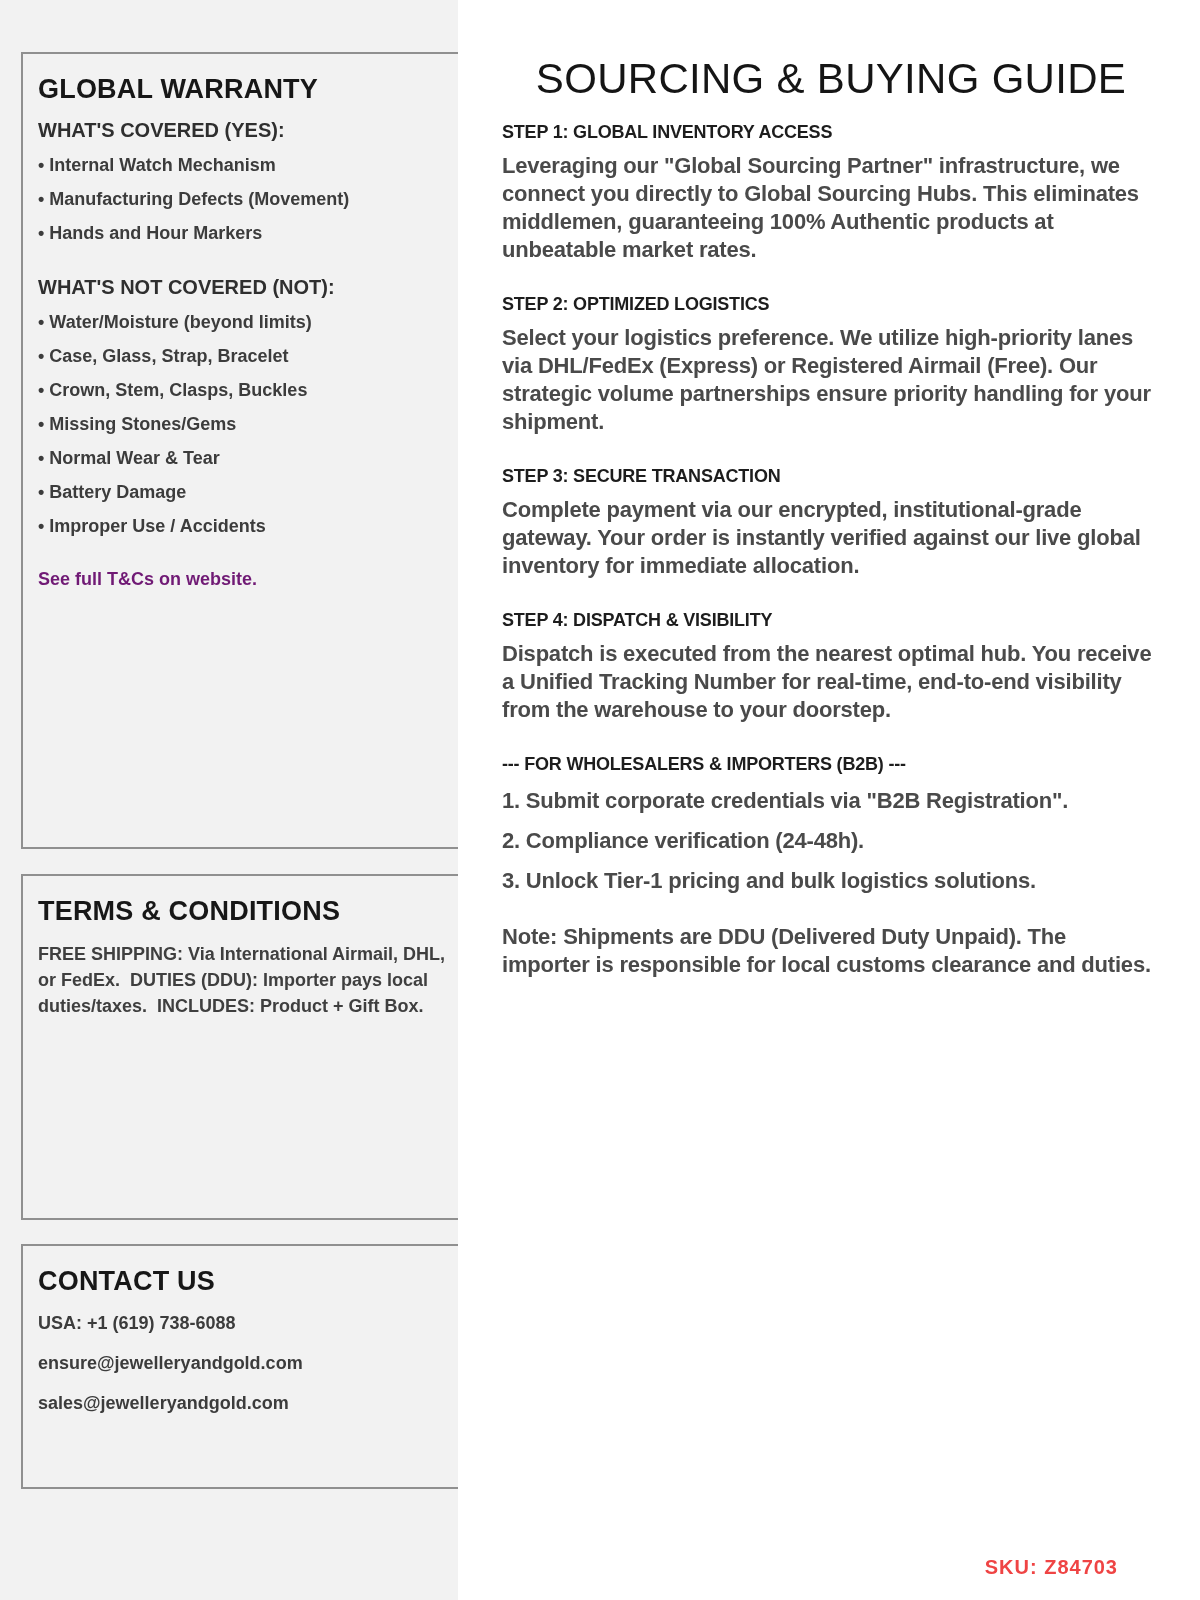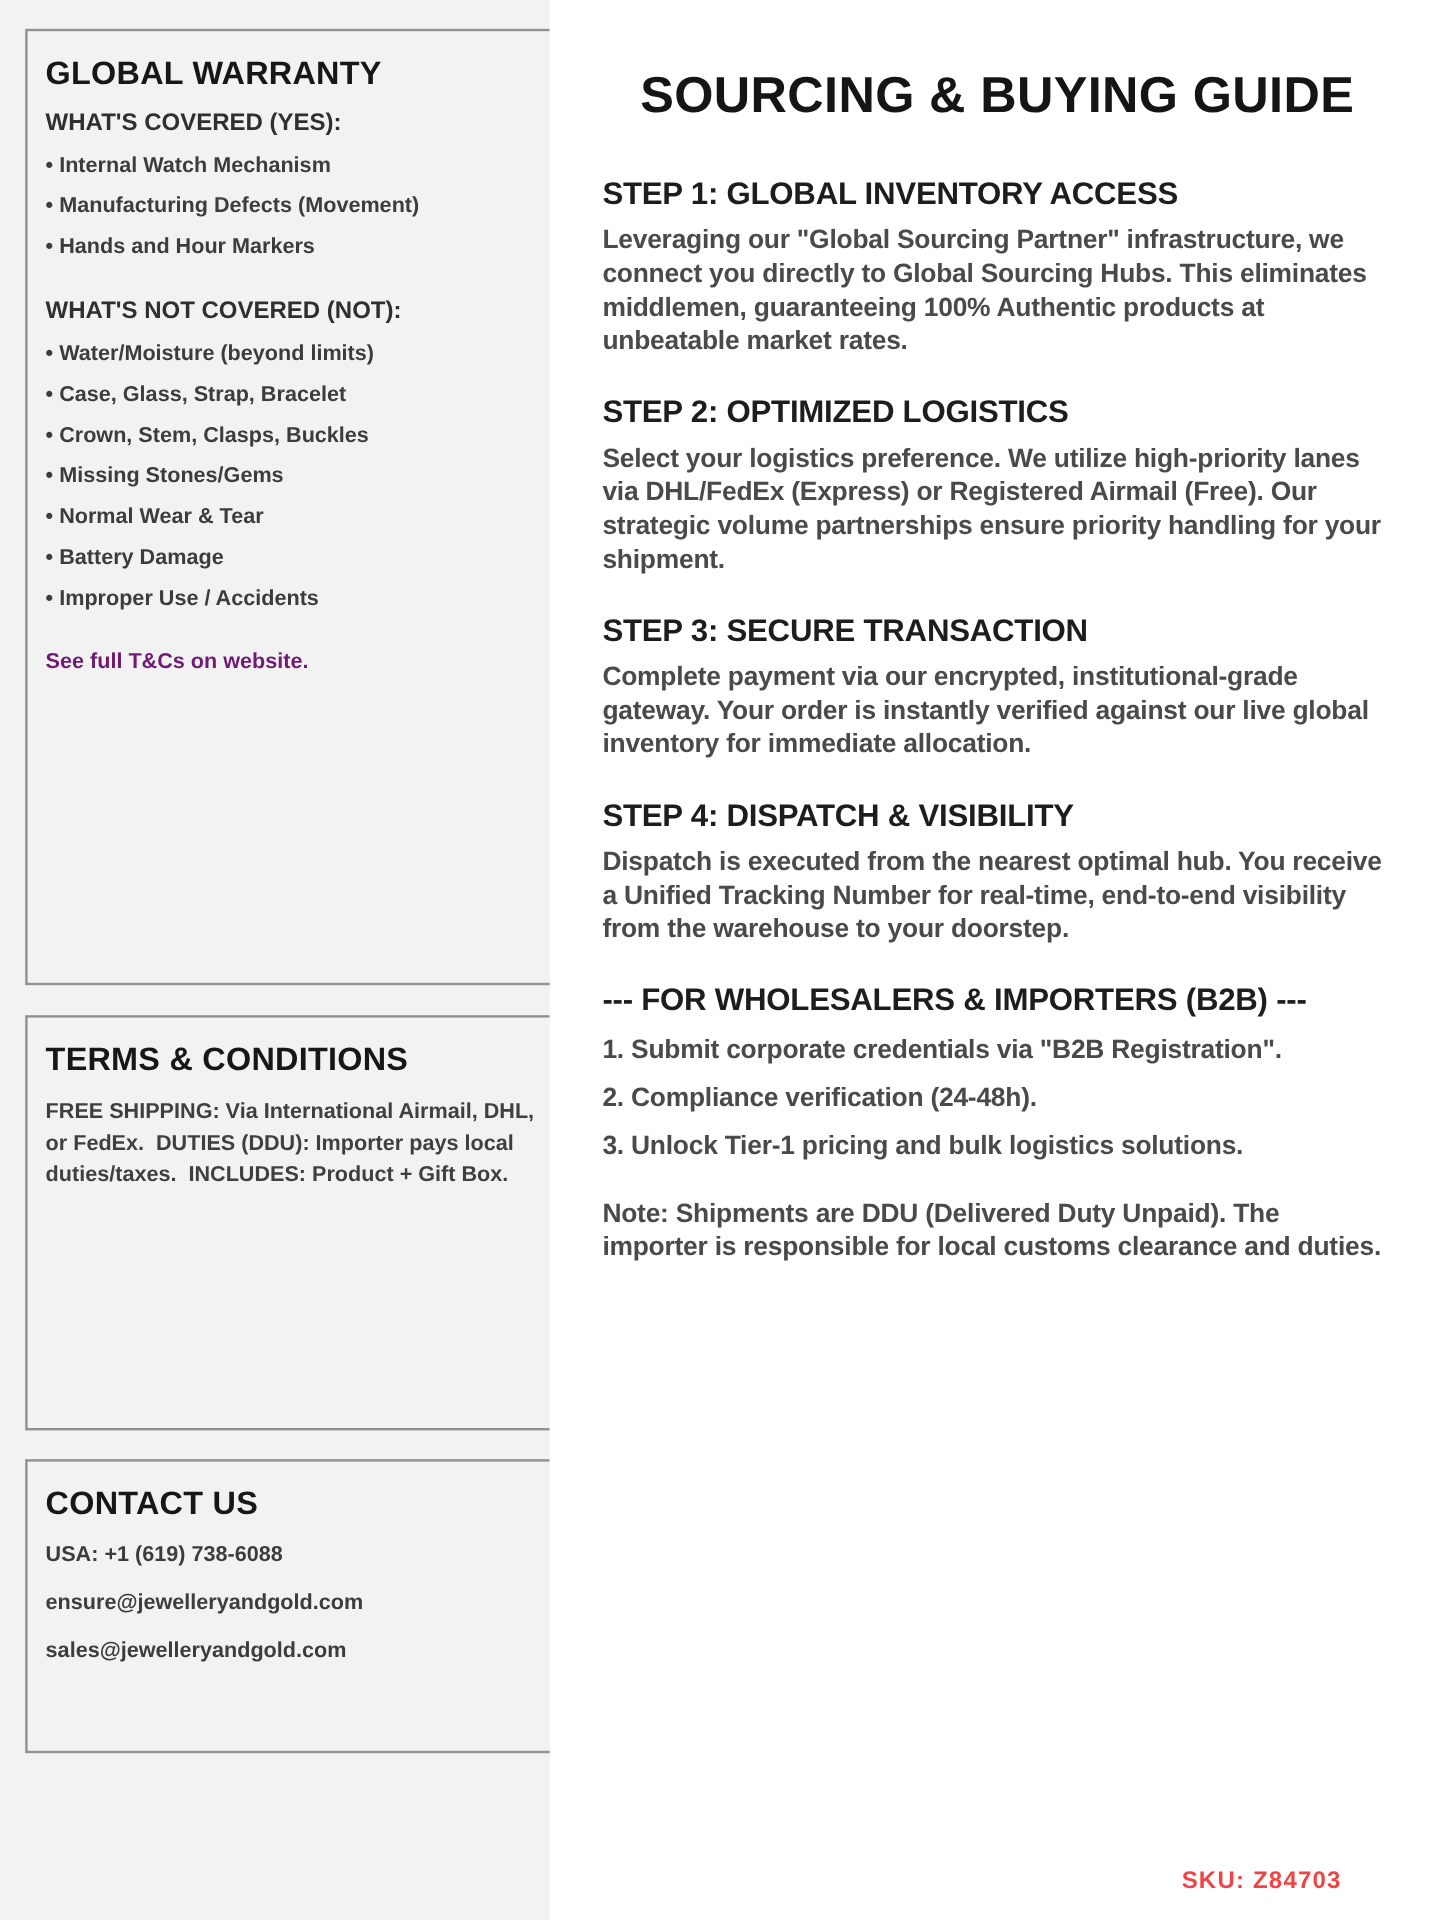--- a/index.html
+++ b/index.html
@@ -11,21 +11,21 @@
     font-family: "Liberation Sans", "DejaVu Sans", sans-serif;
     overflow: hidden;
   }
 
   
   .sidebar {
     position: absolute; left: 0; top: 0;
     width: 488px; height: 1600px;
     background: #f2f2f2;
     border-right: 2px solid #d8d8d8;
-    padding: 24px 18px 0 21px;
+    padding: 52px 18px 0 21px;
   }
   .panel {
     background: #f2f2f2;
     border: 2px solid #909090;
     padding: 20px 15px;
   }
   .panel-warranty { height: 797px; margin-bottom: 25px; }
   .panel-terms    { height: 346px; margin-bottom: 24px; }
   .panel-contact  { height: 245px; }
 
@@ -58,27 +58,27 @@
   }
 
   
   .main {
     position: absolute; left: 458px; top: 0;
     width: 742px; height: 1600px;
     background: #ffffff;
     padding: 56px 40px 0 44px;
   }
   .main-title {
-    font-size: 42px; font-weight: 700; color: #151515;
+    font-size: 42px; font-weight: 400; color: #151515;
     text-align: center; letter-spacing: 0.3px;
     line-height: 1.1;
-    margin-bottom: 44px;
+    margin-bottom: 20px;
   }
   .section-heading {
-    font-size: 26px; font-weight: 800; color: #1d1d1d;
+    font-size: 18px; font-weight: 800; color: #1d1d1d;
     letter-spacing: -0.2px;
     margin: 30px 0 9px 0;
   }
   .section:first-of-type .section-heading { margin-top: 0; }
   .section-body {
     font-size: 22px; font-weight: 600; color: #4a4a4a;
     letter-spacing: -0.2px;
     line-height: 28px;
     max-width: 650px;
   }

